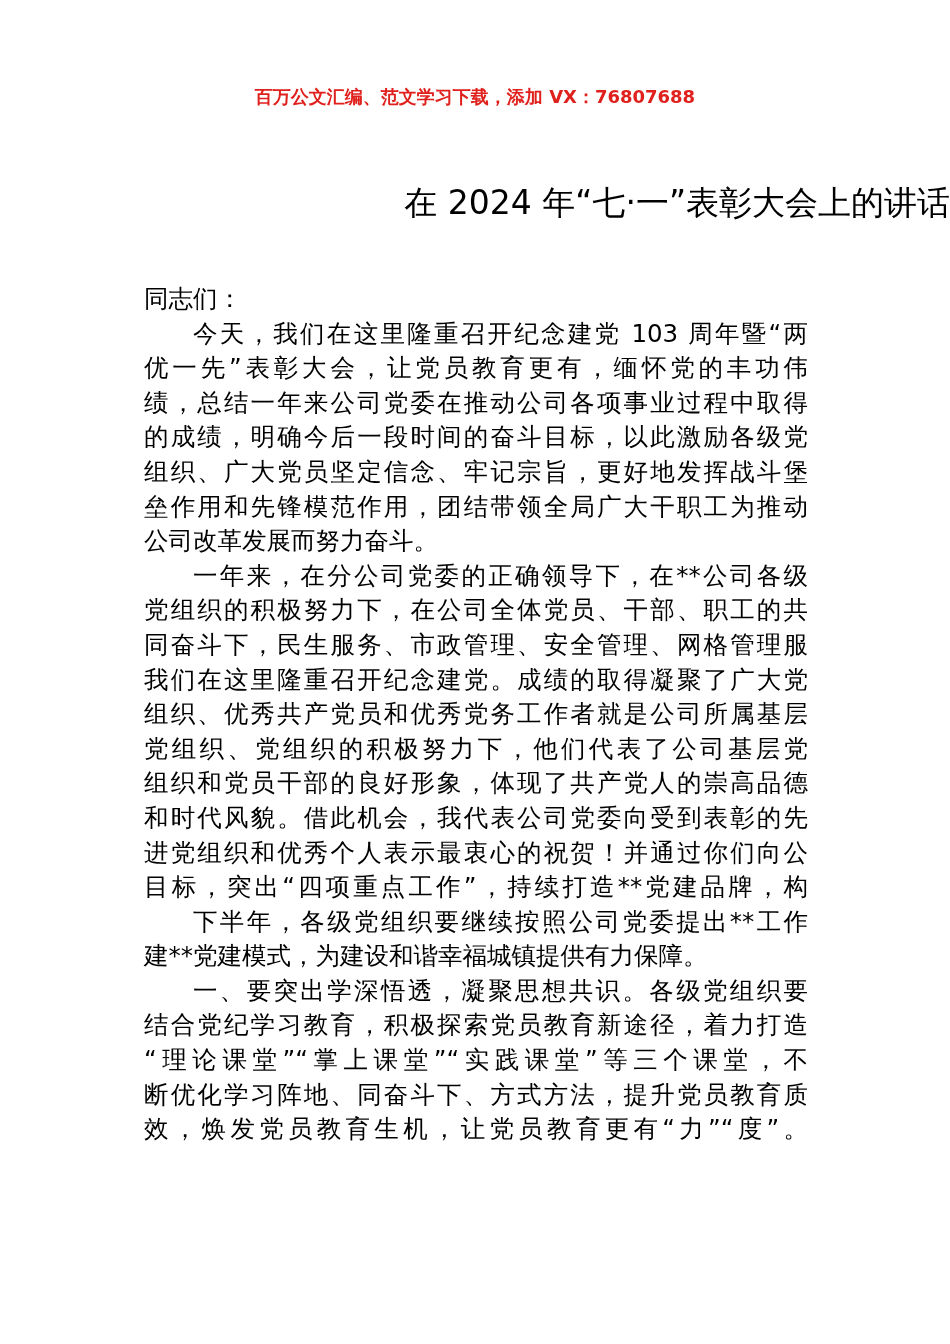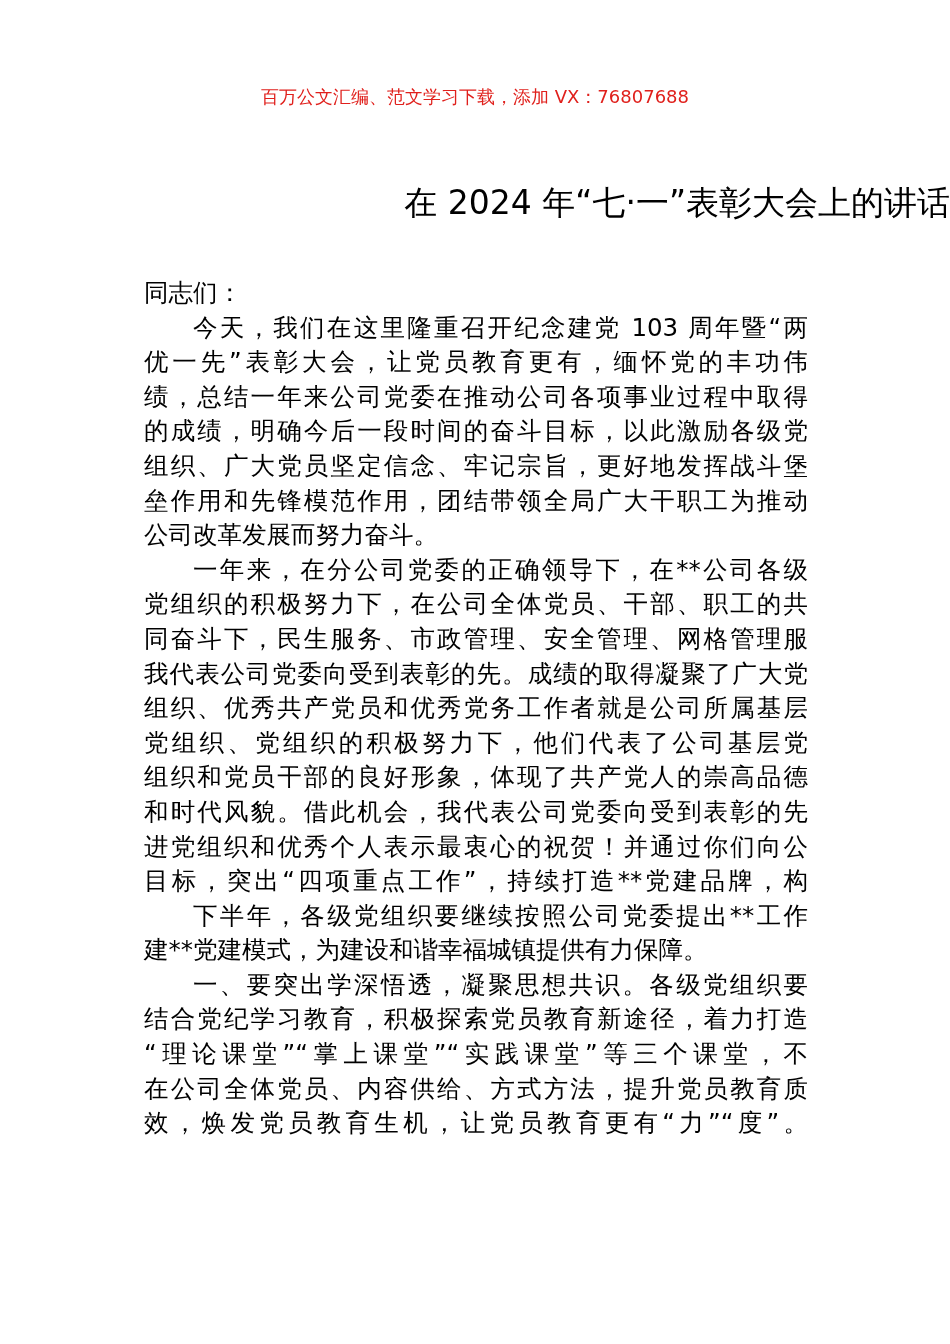--- a/index.html
+++ b/index.html
@@ -1,28 +1,28 @@
 <!DOCTYPE html>
 <html><head>
   <meta charset="utf-8">
   <style>
     html, body { margin: 0; padding: 0; background: #ffffff; }
     body { width: 950px; height: 1344px; position: relative; overflow: hidden; }
     .header-note {
       position: absolute; left: 0; width: 950px; top: 84px;
       text-align: center; color: #e0201c;
-      font-family: "DejaVu Sans", sans-serif; font-size: 18px; line-height: 26px;
+      font-family: "DejaVu Sans", sans-serif; font-size: 18px; line-height: 26px; font-weight: bold;
     }
     .title {
       position: absolute; left: 0; width: 950px; top: 180px;
       text-align: right; color: #000;
       font-family: "DejaVu Sans", sans-serif; font-size: 33px; line-height: 46px;
     }
     .body-text {
-      position: absolute; left: 144px; width: 664px; top: 276px;
+      position: absolute; left: 144px; width: 664px; top: 282px;
       color: #000; font-family: "DejaVu Sans", sans-serif;
       font-size: 24.5px; line-height: 34.6px;
     }
     .body-text .line { display: block; white-space: nowrap; text-align: justify; text-align-last: justify; height: 34.6px; }
     .body-text .line.last { text-align-last: left; }
     .body-text .line.indent { padding-left: 49px; }
   </style>
 </head>
 <body>
 
@@ -40,35 +40,35 @@
       <span class="line">的成绩，明确今后一段时间的奋斗目标，以此激励各级党</span>
       <span class="line">组织、广大党员坚定信念、牢记宗旨，更好地发挥战斗堡</span>
       <span class="line">垒作用和先锋模范作用，团结带领全局广大干职工为推动</span>
       <span class="line last">公司改革发展而努力奋斗。</span>
     </div>
 
     <div>
       <span class="line indent">一年来，在分公司党委的正确领导下，在**公司各级</span>
       <span class="line">党组织的积极努力下，在公司全体党员、干部、职工的共</span>
       <span class="line">同奋斗下，民生服务、市政管理、安全管理、网格管理服</span>
-      <span class="line">我代表公司党委向受到表彰的先。成绩的取得凝聚了广大党</span>
+      <span class="line">我们在这里隆重召开纪念建党。成绩的取得凝聚了广大党</span>
       <span class="line">组织、优秀共产党员和优秀党务工作者就是公司所属基层</span>
       <span class="line">党组织、党组织的积极努力下，他们代表了公司基层党</span>
       <span class="line">组织和党员干部的良好形象，体现了共产党人的崇高品德</span>
       <span class="line">和时代风貌。借此机会，我代表公司党委向受到表彰的先</span>
       <span class="line">进党组织和优秀个人表示最衷心的祝贺！并通过你们向公</span>
     </div>
 
     <div>
       <span class="line">目标，突出“四项重点工作”，持续打造**党建品牌，构</span>
       <span class="line indent">下半年，各级党组织要继续按照公司党委提出**工作</span>
       <span class="line last">建**党建模式，为建设和谐幸福城镇提供有力保障。</span>
     </div>
 
     <div>
       <span class="line indent">一、要突出学深悟透，凝聚思想共识。各级党组织要</span>
       <span class="line">结合党纪学习教育，积极探索党员教育新途径，着力打造</span>
       <span class="line">“理论课堂”“掌上课堂”“实践课堂”等三个课堂，不</span>
-      <span class="line">在公司全体党员、内容供给、方式方法，提升党员教育质</span>
+      <span class="line">断优化学习阵地、同奋斗下、方式方法，提升党员教育质</span>
       <span class="line">效，焕发党员教育生机，让党员教育更有“力”“度”。</span>
     </div>
   </div>
 </div>
 
 </body></html>

